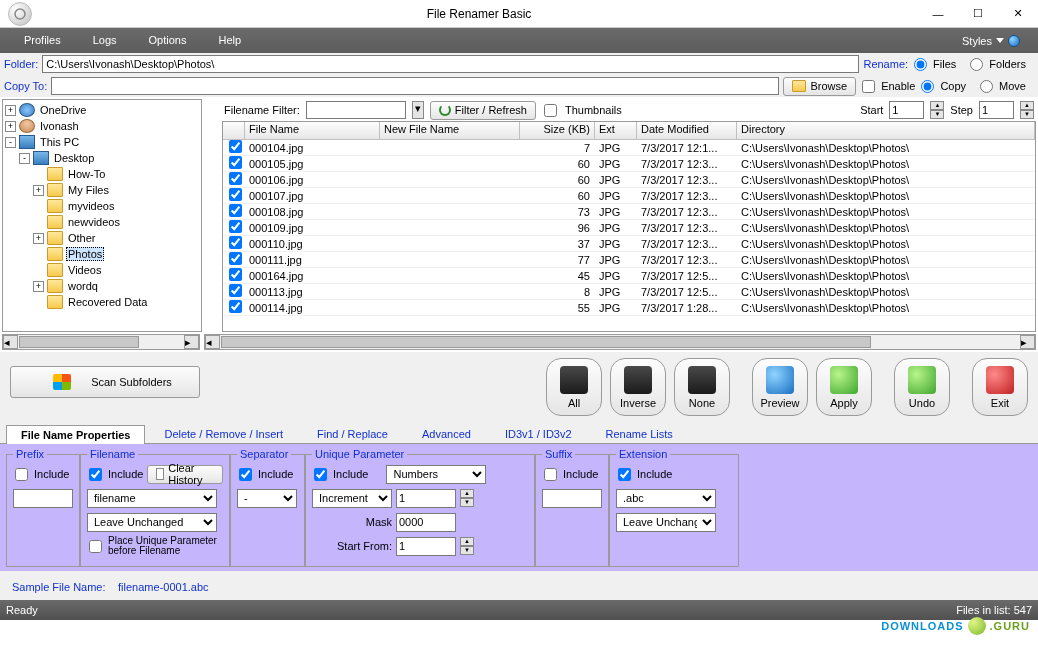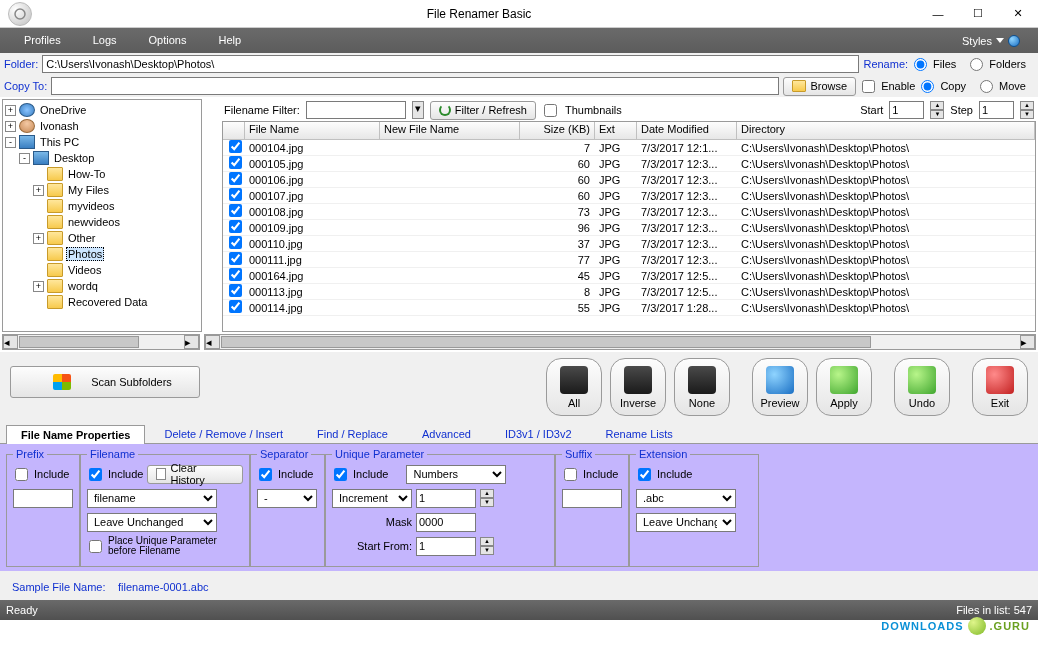--- a/index.html
+++ b/index.html
@@ -424,21 +424,21 @@
     <legend>Prefix</legend>
     <div class="row">
         <input type="checkbox" style="">
         <span>Include</span>
       </div>
     <div class="row">
         <input class="txt w60" style="">
       </div>
   </fieldset>
 
-  <fieldset class="pgrp" style="width:170px;">
+  <fieldset class="pgrp" style="width:150px;">
     <legend>Filename</legend>
     <div class="row">
         <input type="checkbox" checked="" style="">
         <span>Include</span>
       <div class="btn" style="margin-left:auto;">
           <span style="width:10px;height:12px;background:#fff;border:1px solid #888;"></span>
           <span>Clear History</span>
         </div>
     </div>
     <div class="row">

